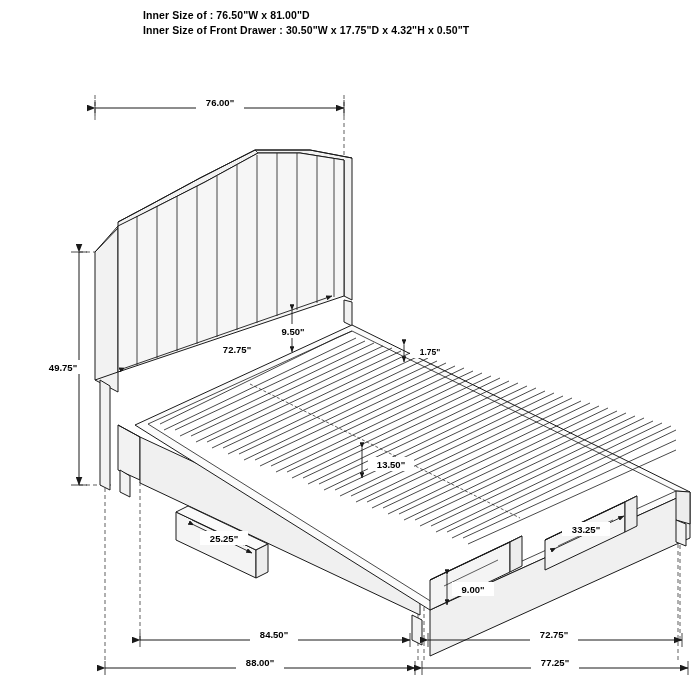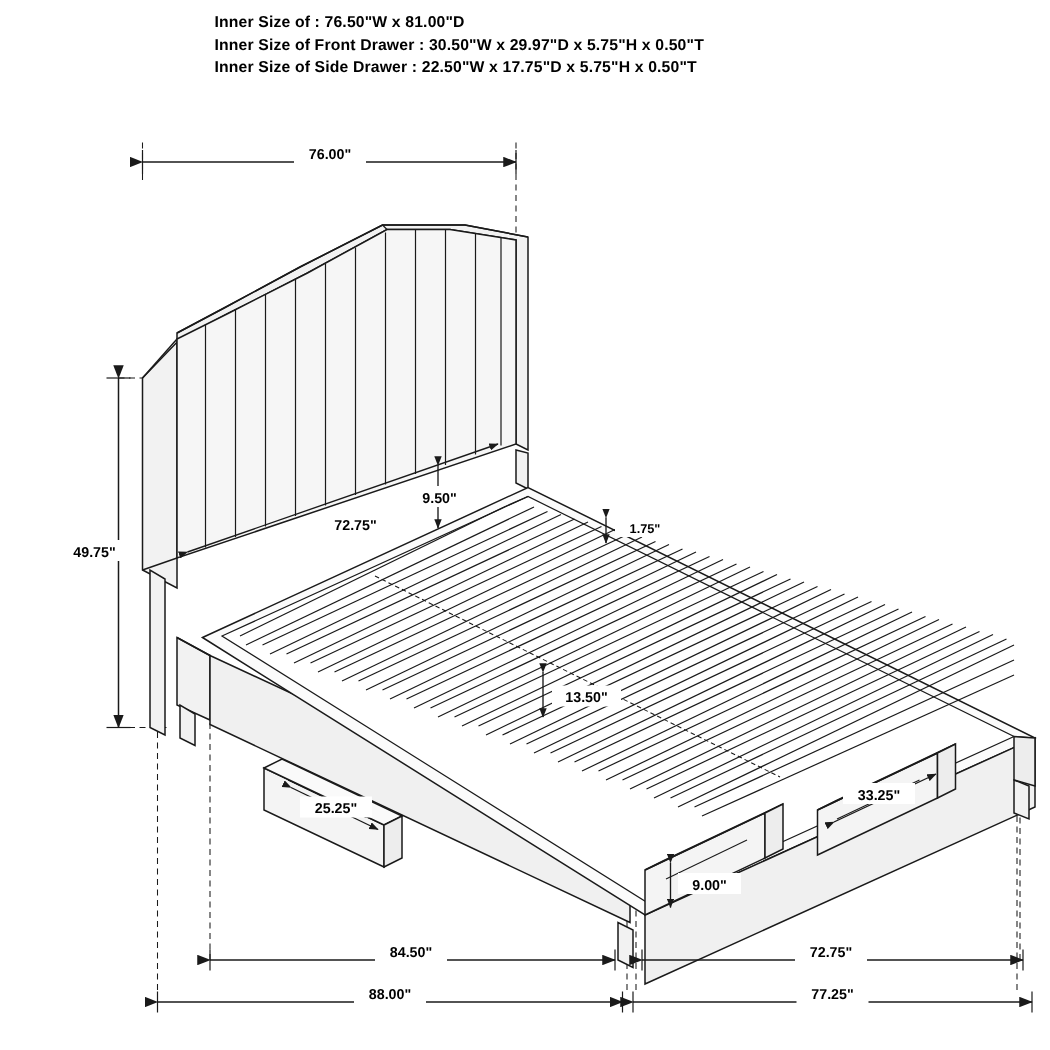--- a/index.html
+++ b/index.html
@@ -51,22 +51,21 @@
     fill: #000000;
   }
 </style>
 </head>
 <body>
 
 <div id="stage">
 
   <div class="spec-block">
     <span class="spec-line">Inner Size of : 76.50"W x 81.00"D</span>
-    <span class="spec-line">Inner Size of Front Drawer : 30.50"W x 29.97"D x 5.75"H x 0.50"T</span>
-    <span class="spec-line">Inner Size of Side Drawer : 22.50"W x 17.75"D x 5.75"H x 0.50"T</span>
+    <span class="spec-line">Inner Size of Front Drawer : 30.50"W x 17.75"D x 4.32"H x 0.50"T</span>
   </div>
 
   <svg id="drawing" viewBox="0 0 700 700">
     <defs>
       <marker id="ah" markerWidth="9" markerHeight="7" refX="8.5" refY="3.5" orient="auto">
         <polygon points="0,0 9,3.5 0,7" fill="#1a1a1a"></polygon>
       </marker>
       <marker id="ahs" markerWidth="7" markerHeight="5.5" refX="6.5" refY="2.75" orient="auto">
         <polygon points="0,0 7,2.75 0,5.5" fill="#1a1a1a"></polygon>
       </marker>

